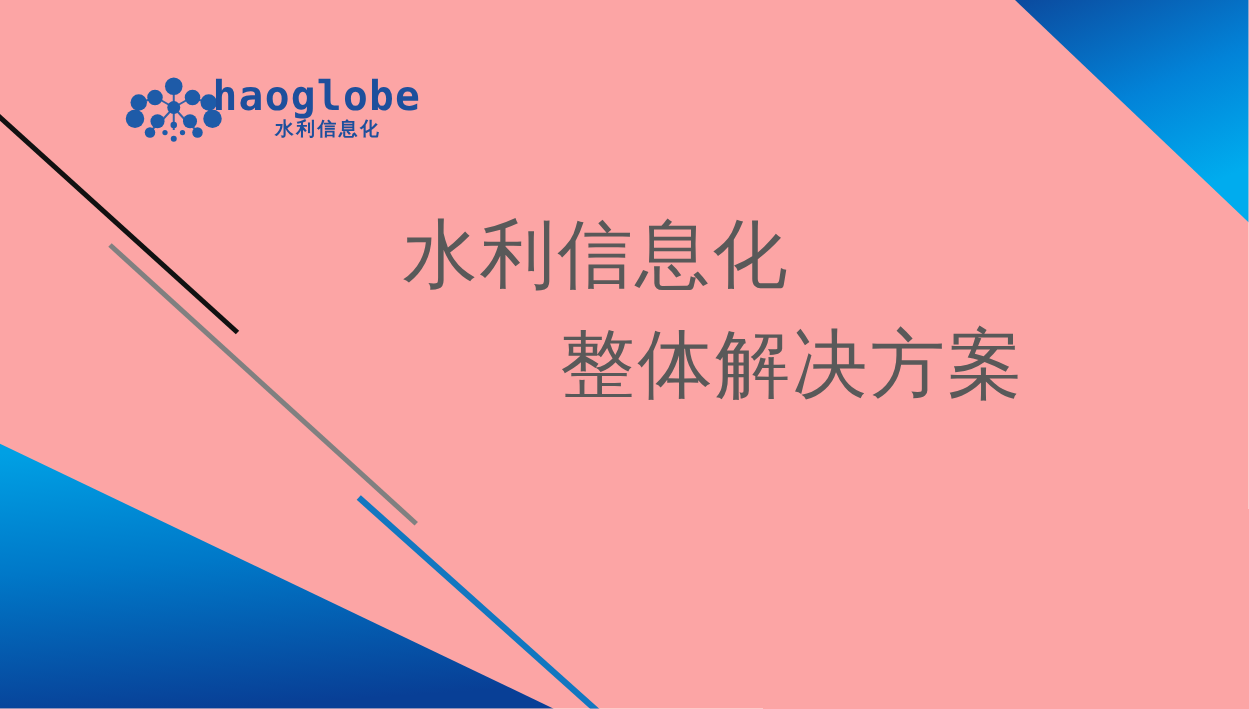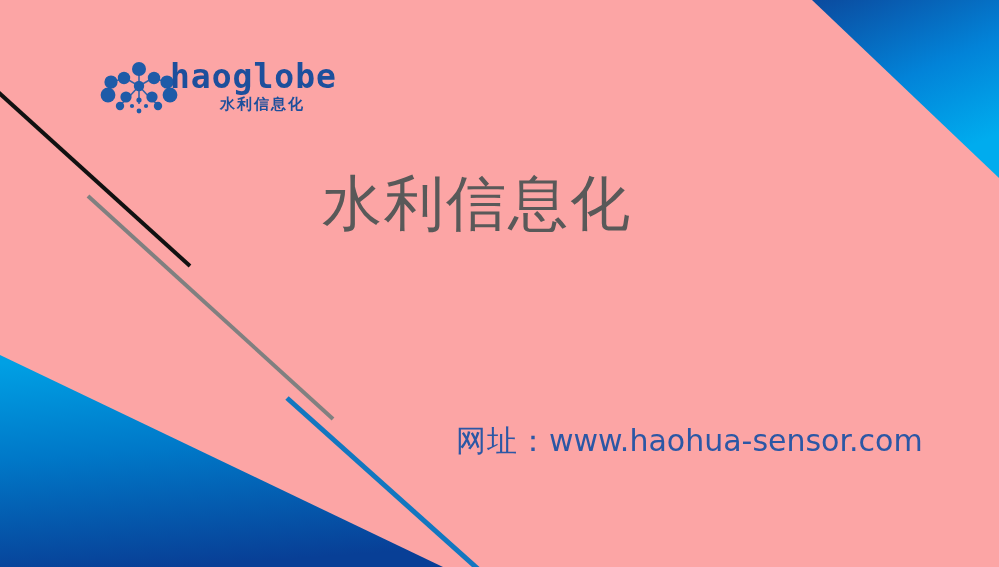--- a/index.html
+++ b/index.html
@@ -172,17 +172,17 @@
         <circle cx="41" cy="51" r="2.4"></circle>
       </g>
     </svg>
 
     <div class="logo-wordmark">haoglobe</div>
     <div class="logo-subtitle">水利信息化</div>
   </div>
 
   <div class="headline">
     <div class="headline-line headline-line-1">水利信息化</div>
+    <div class="headline-line headline-line-2">整体解决方案</div>
   </div>
 
-  <div class="website"><span class="website-label">网址：</span><span class="website-url">www.haohua-sensor.com</span></div>
 
 </div>
 
 </body></html>

